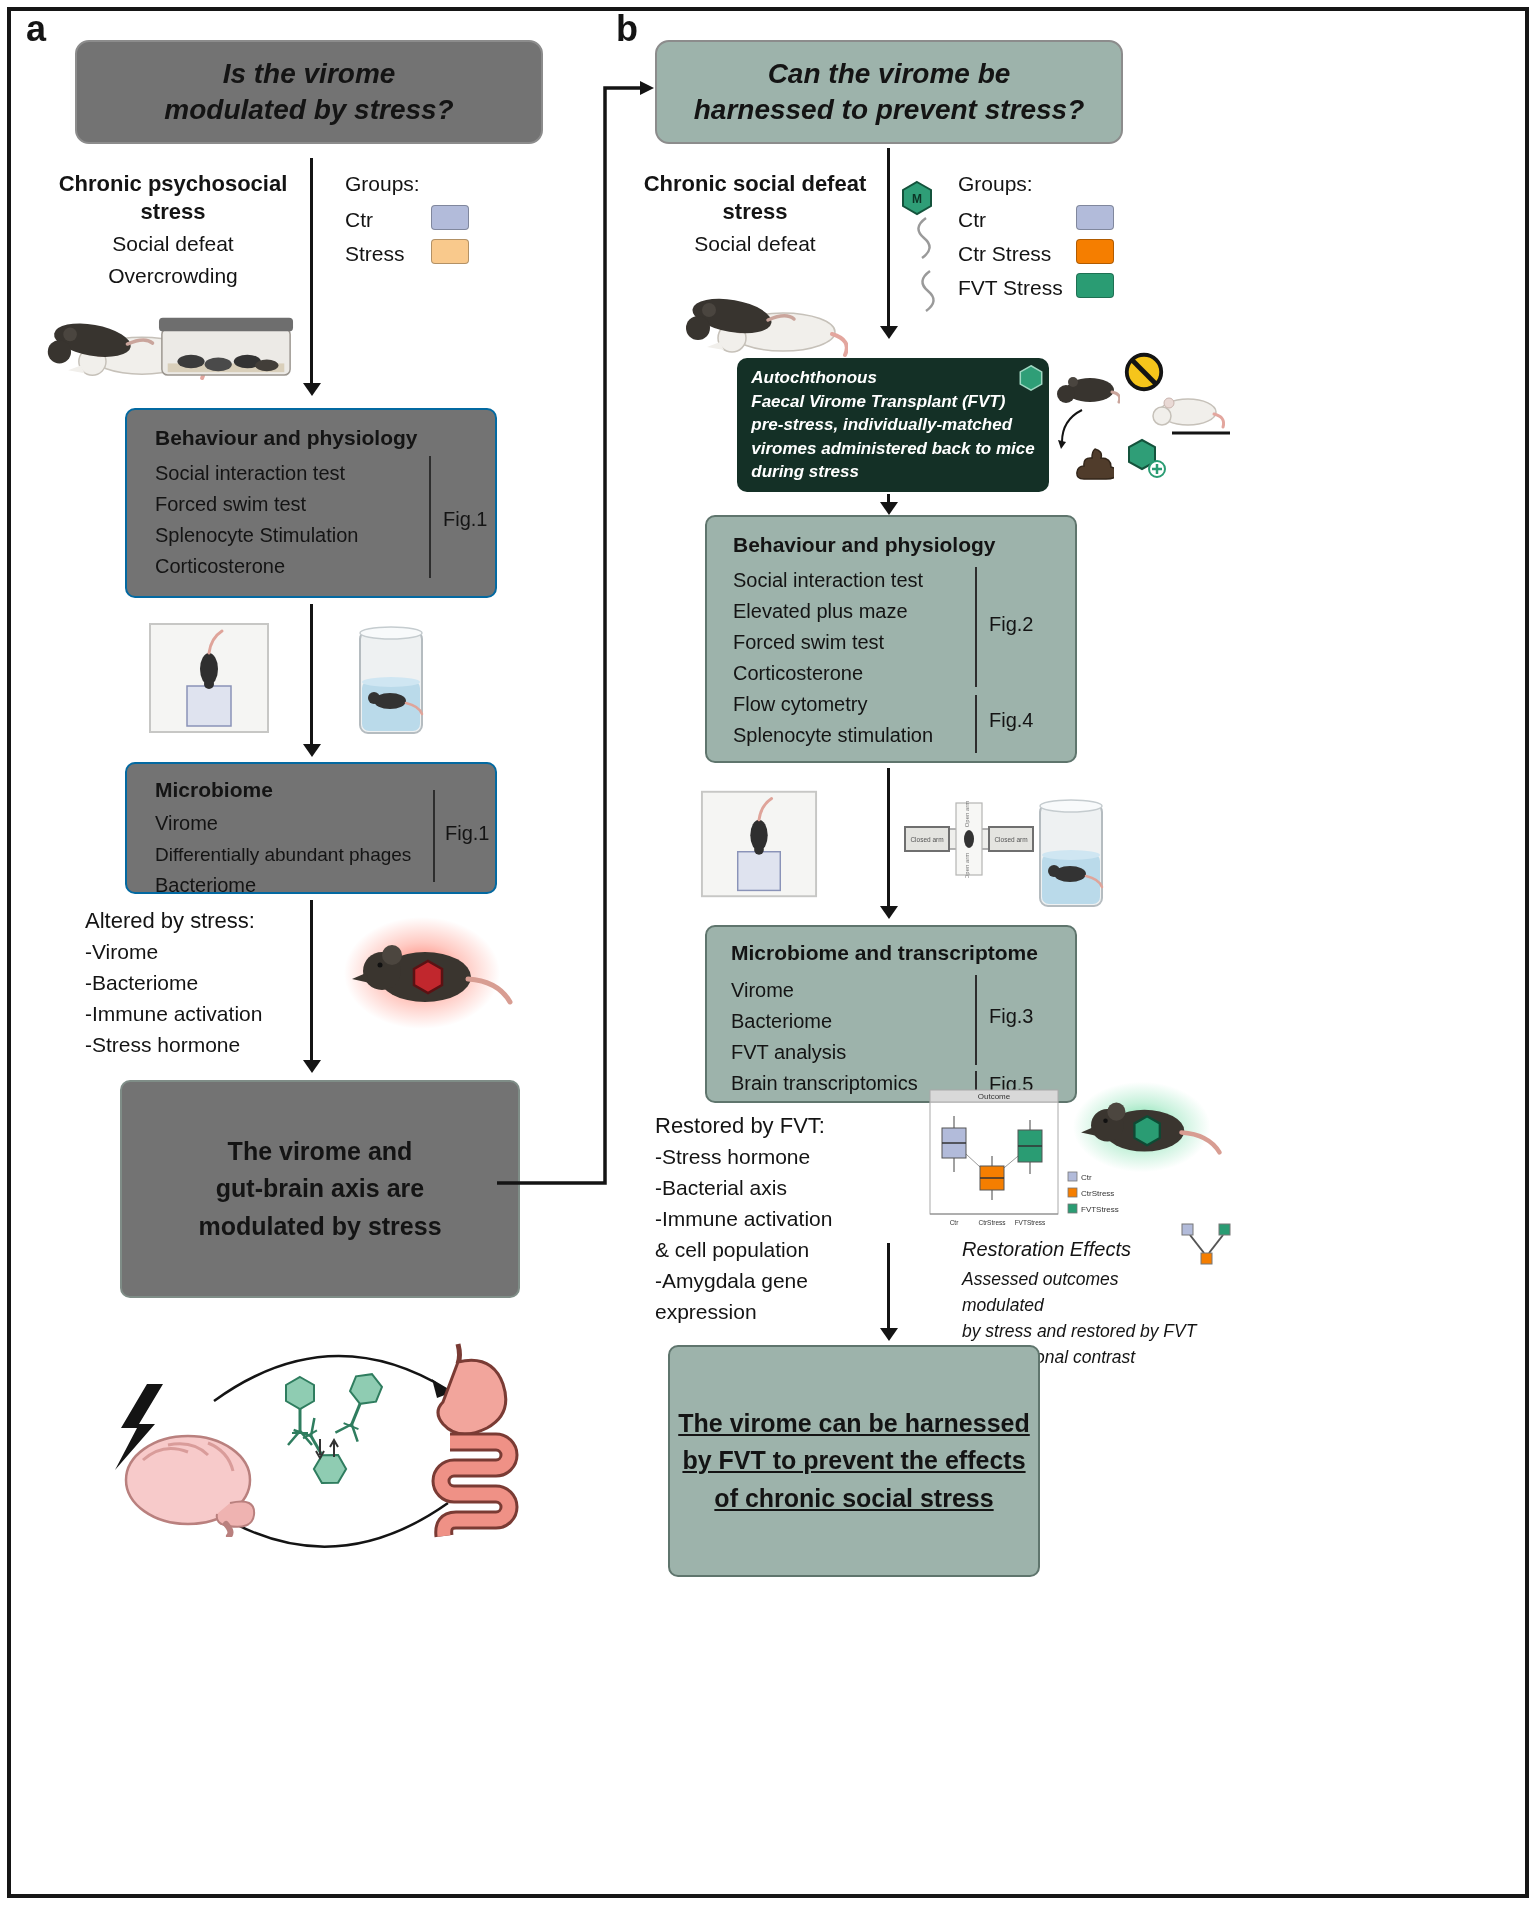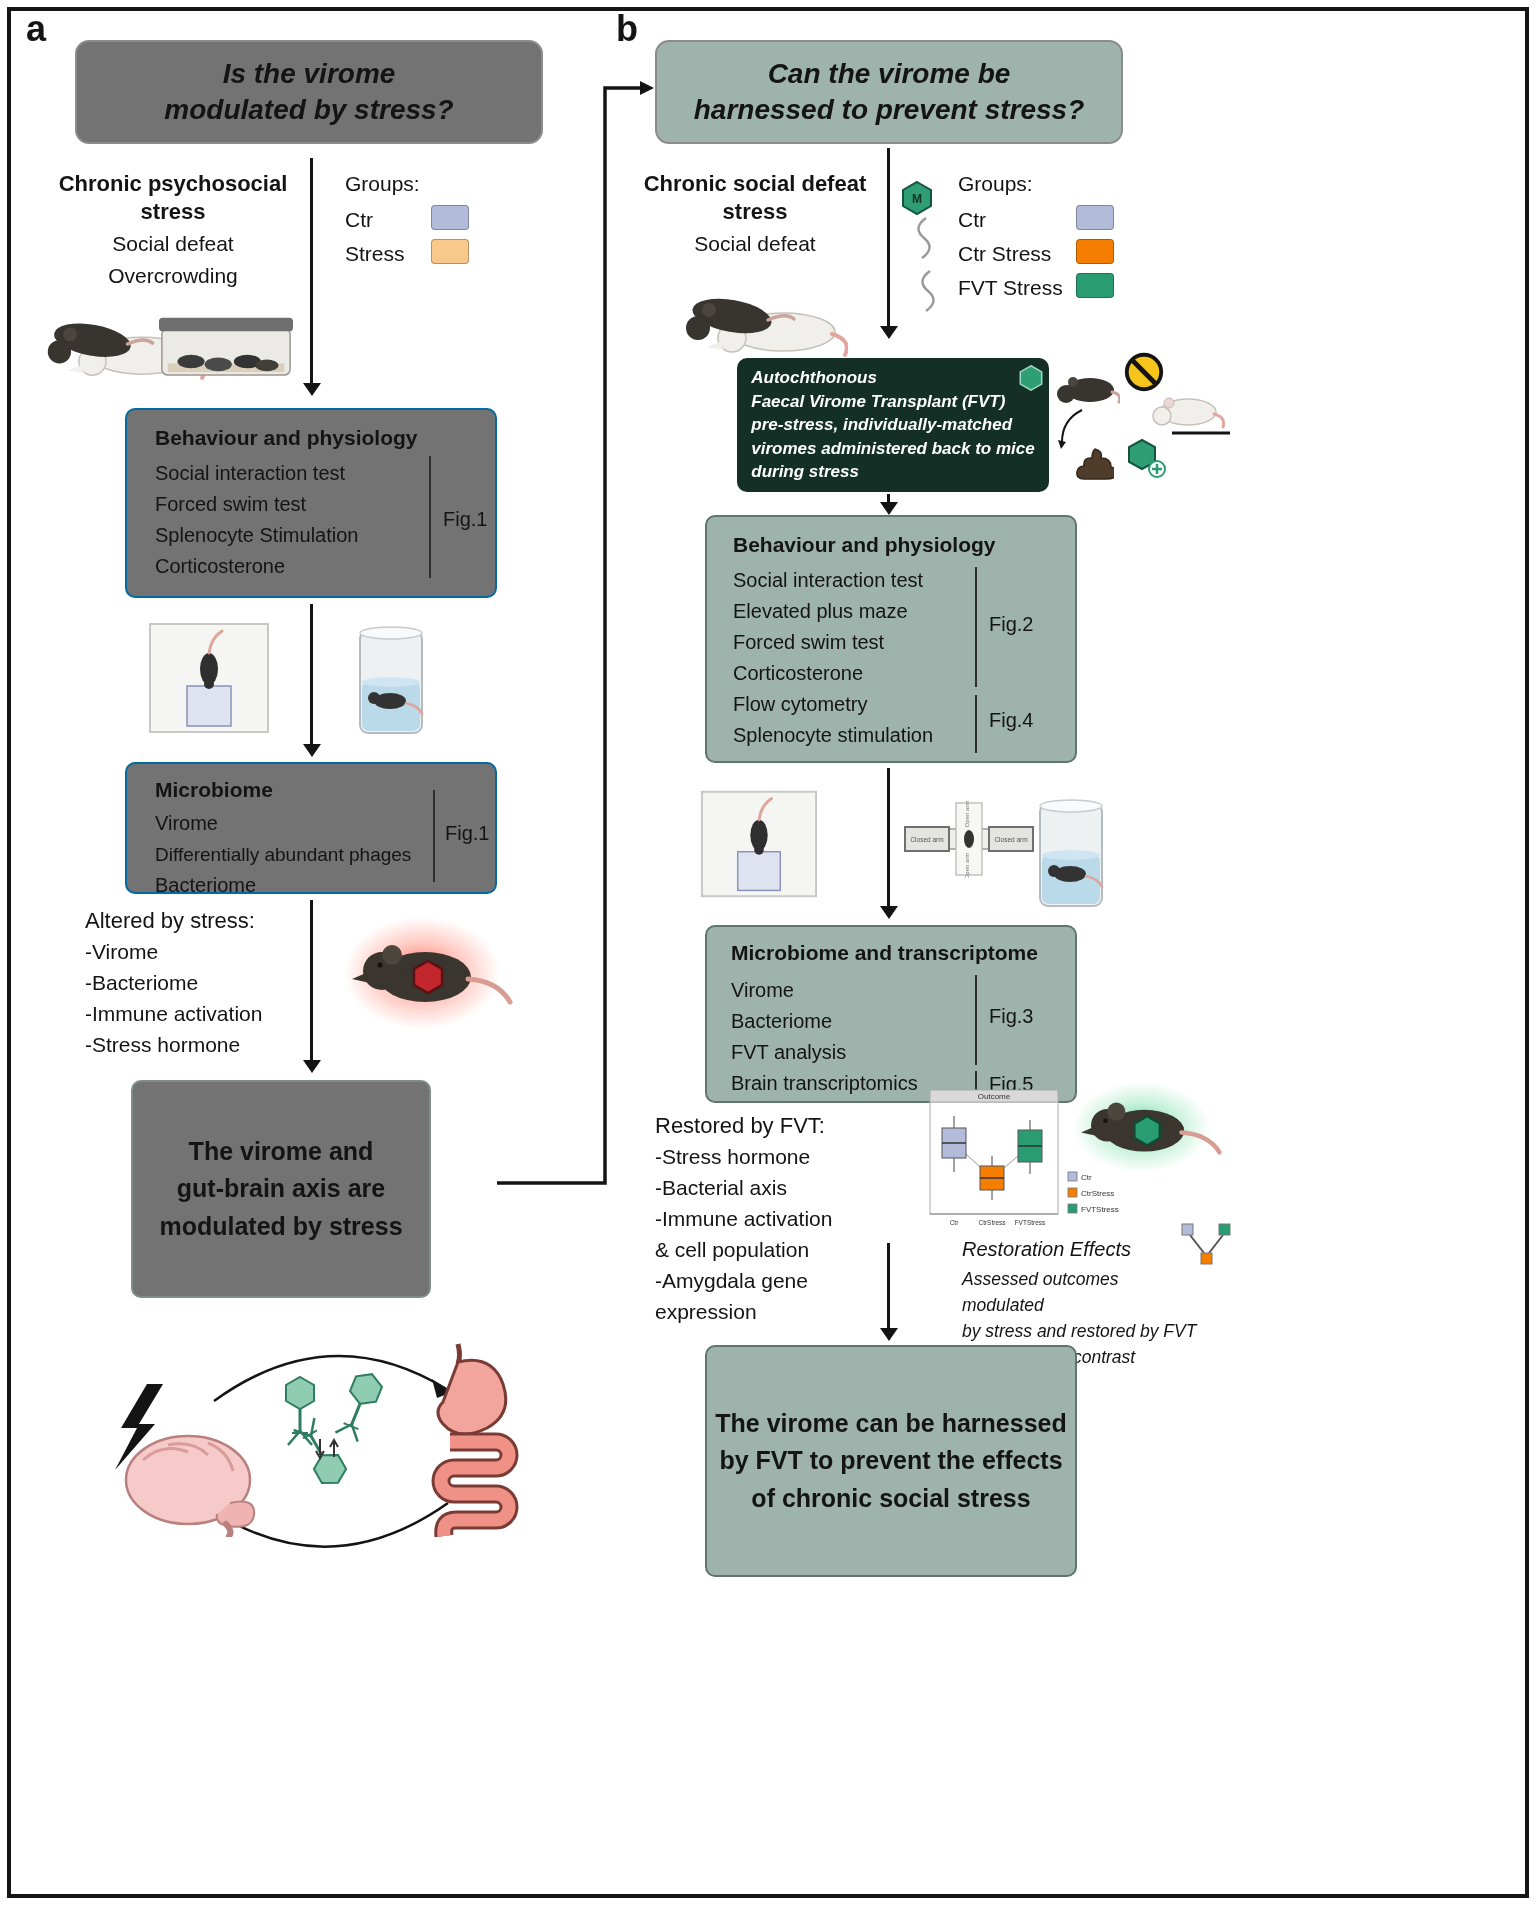--- a/index.html
+++ b/index.html
@@ -155,21 +155,21 @@
     <circle cx="52" cy="40" r="10" fill="#4c463f"></circle>
     <circle cx="40" cy="50" r="2.5" fill="#111"></circle>
     <path d="M128,64 q30,2 42,23" stroke="#d89d92" stroke-width="5" fill="none" stroke-linecap="round"></path>
     <polygon points="88,46 102,54 102,70 88,78 74,70 74,54" fill="#c1272d" stroke="#5b1113" stroke-width="2.5"></polygon>
   </svg>
 
   <div class="varrow" style="left:310px; top:900px; height:160px;">
       <div class="ah"></div>
     </div>
 
-  <div class="conc bg-a" style="left:131px; top:1080px; width:300px; height:218px;text-align:center;">The virome and
+  <div class="conc bg-a" style="left:120px; top:1080px; width:400px; height:218px;text-align:center;">The virome and
 gut-brain axis are
 modulated by stress</div>
 
   <svg class="abs" style="left:490px; top:78px;" width="180" height="1125" viewBox="0 0 180 1125">
     <polyline points="7,1105 115,1105 115,10 150,10" fill="none" stroke="#141414" stroke-width="3.5"></polyline>
     <polygon points="150,3 164,10 150,17" fill="#141414"></polygon>
   </svg>
 
   <svg class="abs" style="left:180px; top:1335px;" width="300" height="235" viewBox="0 0 300 235">
     <path d="M34,66 Q150,-18 268,55" fill="none" stroke="#141414" stroke-width="2.5"></path>
@@ -432,17 +432,17 @@
     <line x1="43" y1="13" x2="29" y2="31" stroke="#555" stroke-width="2"></line>
     <rect x="2" y="2" width="11" height="11" fill="#b2bbda" stroke="#777" stroke-width="1"></rect>
     <rect x="39" y="2" width="11" height="11" fill="#2a9c73" stroke="#777" stroke-width="1"></rect>
     <rect x="21" y="31" width="11" height="11" fill="#f57e00" stroke="#777" stroke-width="1"></rect>
   </svg>
 
   <div class="varrow" style="left:887px; top:1243px; height:85px;">
       <div class="ah"></div>
     </div>
 
-  <div class="conc bg-b" style="left:705px; top:1345px; width:372px; height:232px; border-color:#5f756d;">The virome can be harnessed
+  <div class="conc bg-b" style="left:668px; top:1345px; width:372px; height:232px; border-color:#5f756d;text-decoration:underline;">The virome can be harnessed
 by FVT to prevent the effects
 of chronic social stress</div>
 
 </div>
 
 </body></html>

